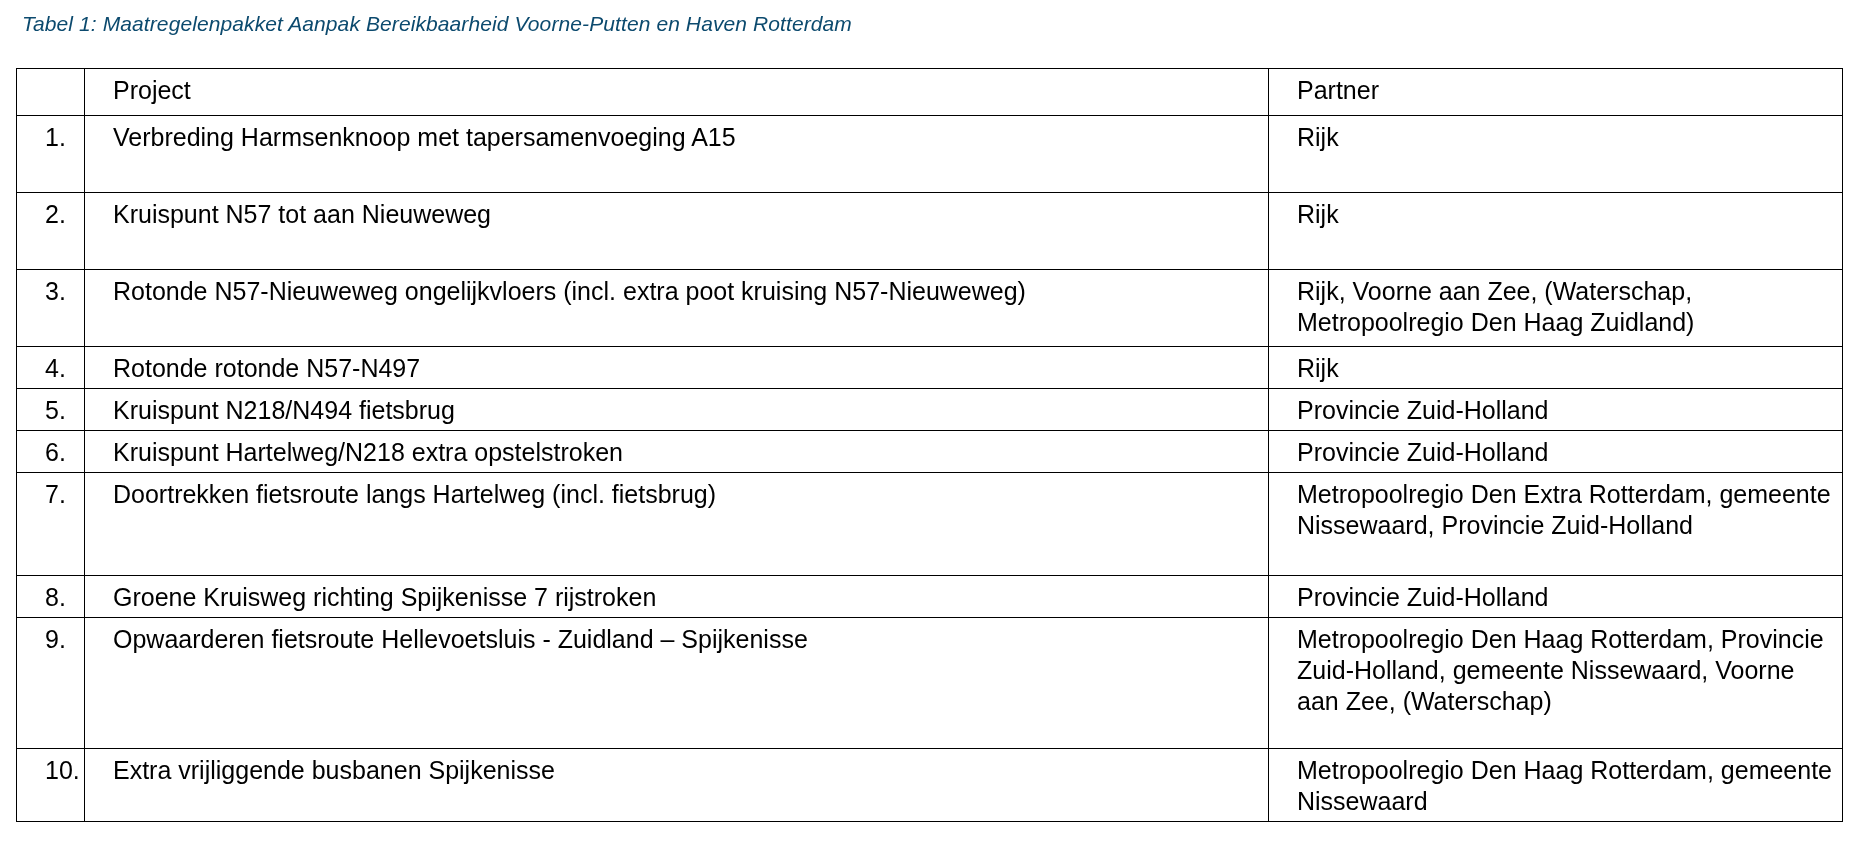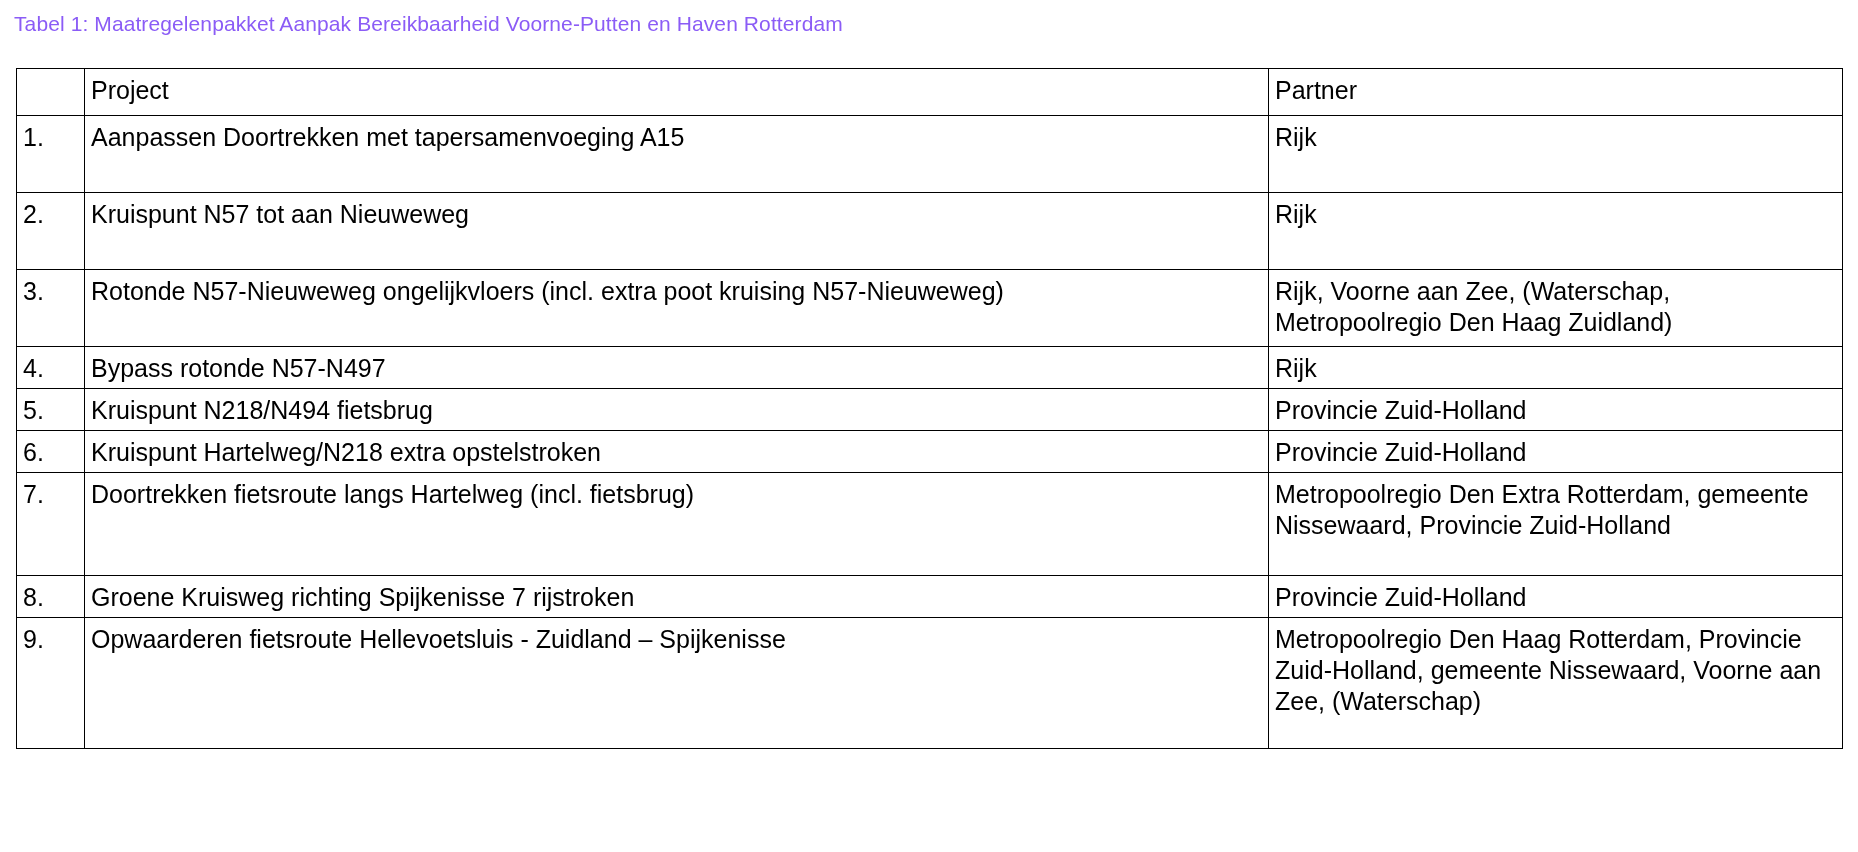--- a/index.html
+++ b/index.html
@@ -16,46 +16,47 @@
   }
   .page {
     position: relative;
     width: 1858px;
     height: 852px;
     box-sizing: border-box;
     padding: 0;
   }
   .caption {
     position: absolute;
-    left: 14px;
+    left: 22px;
     top: 10px;
     font-family: "Liberation Sans", sans-serif;
+    font-style: italic;
     font-size: 21px;
     line-height: 28px;
-    color: #8b5cf6;
+    color: #0c4a6e;
     letter-spacing: 0.1px;
     white-space: nowrap;
   }
   .table-wrap {
     position: absolute;
     left: 16px;
     top: 68px;
     width: 1826px;
   }
   table.data-table {
     border-collapse: collapse;
     table-layout: fixed;
     width: 1826px;
     font-size: 25px;
     line-height: 31px;
   }
   table.data-table td, table.data-table th {
     border: 1px solid #000000;
     vertical-align: top;
-    padding: 6px 8px 4px 6px;
+    padding: 6px 8px 4px 28px;
     font-weight: normal;
     text-align: left;
     font-size: 25px;
     line-height: 31px;
     color: #000000;
   }
   col.c-num { width: 68px; }
   col.c-proj { width: 1184px; }
   col.c-part { width: 574px; }
   .num-cell {
@@ -91,39 +92,39 @@
         <tr>
           <td class="num-cell hdr-blank"></td>
           <td>Project</td>
           <td>Partner</td>
         </tr>
       </thead>
       <tbody>
 
         <tr class="r-tall">
           <td class="num-cell">1.</td>
-          <td>Aanpassen Doortrekken met tapersamenvoeging A15</td>
+          <td>Verbreding Harmsenknoop met tapersamenvoeging A15</td>
           <td>Rijk</td>
         </tr>
 
         <tr class="r-tall">
           <td class="num-cell">2.</td>
           <td>Kruispunt N57 tot aan Nieuweweg</td>
           <td>Rijk</td>
         </tr>
 
         <tr class="r-tall">
           <td class="num-cell">3.</td>
           <td>Rotonde N57-Nieuweweg ongelijkvloers (incl. extra poot kruising N57-Nieuweweg)</td>
           <td>Rijk, Voorne aan Zee, (Waterschap, Metropoolregio Den Haag Zuidland)</td>
         </tr>
 
         <tr class="r-short">
           <td class="num-cell">4.</td>
-          <td>Bypass rotonde N57-N497</td>
+          <td>Rotonde rotonde N57-N497</td>
           <td>Rijk</td>
         </tr>
 
         <tr class="r-short">
           <td class="num-cell">5.</td>
           <td>Kruispunt N218/N494 fietsbrug</td>
           <td>Provincie Zuid-Holland</td>
         </tr>
 
         <tr class="r-short">
@@ -143,18 +144,23 @@
           <td>Groene Kruisweg richting Spijkenisse 7 rijstroken</td>
           <td>Provincie Zuid-Holland</td>
         </tr>
 
         <tr class="r-vtall">
           <td class="num-cell">9.</td>
           <td>Opwaarderen fietsroute Hellevoetsluis - Zuidland – Spijkenisse</td>
           <td>Metropoolregio Den Haag Rotterdam, Provincie Zuid-Holland, gemeente Nissewaard, Voorne aan Zee, (Waterschap)</td>
         </tr>
 
+        <tr class="r-mid">
+          <td class="num-cell">10.</td>
+          <td>Extra vrijliggende busbanen Spijkenisse</td>
+          <td>Metropoolregio Den Haag Rotterdam, gemeente Nissewaard</td>
+        </tr>
 
       </tbody>
     </table>
   </div>
 
 </div>
 
 </body></html>

